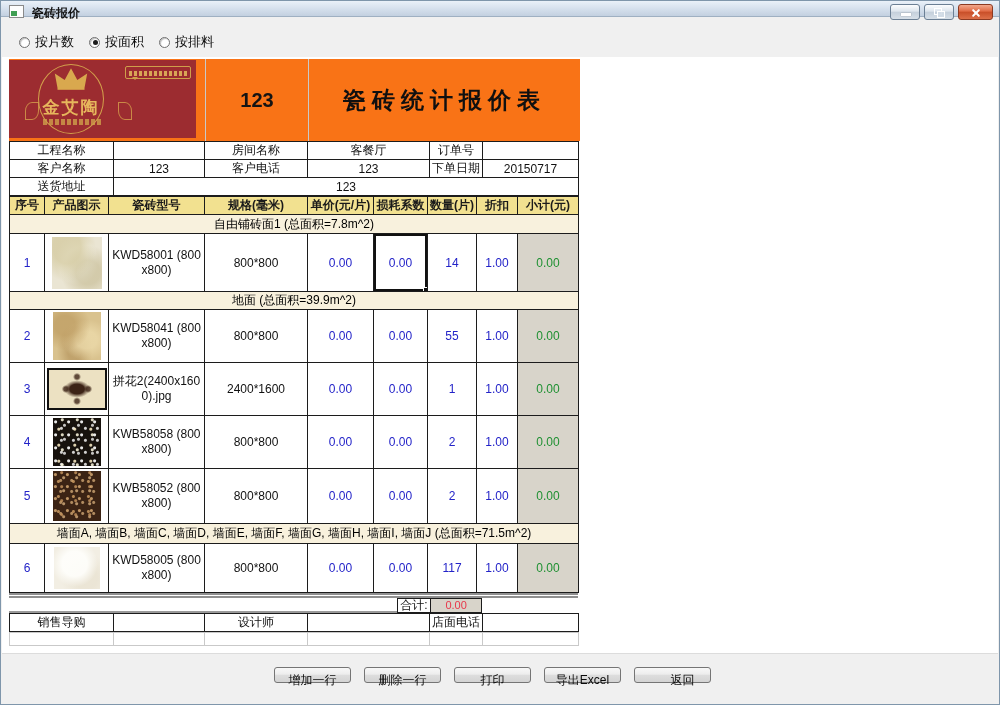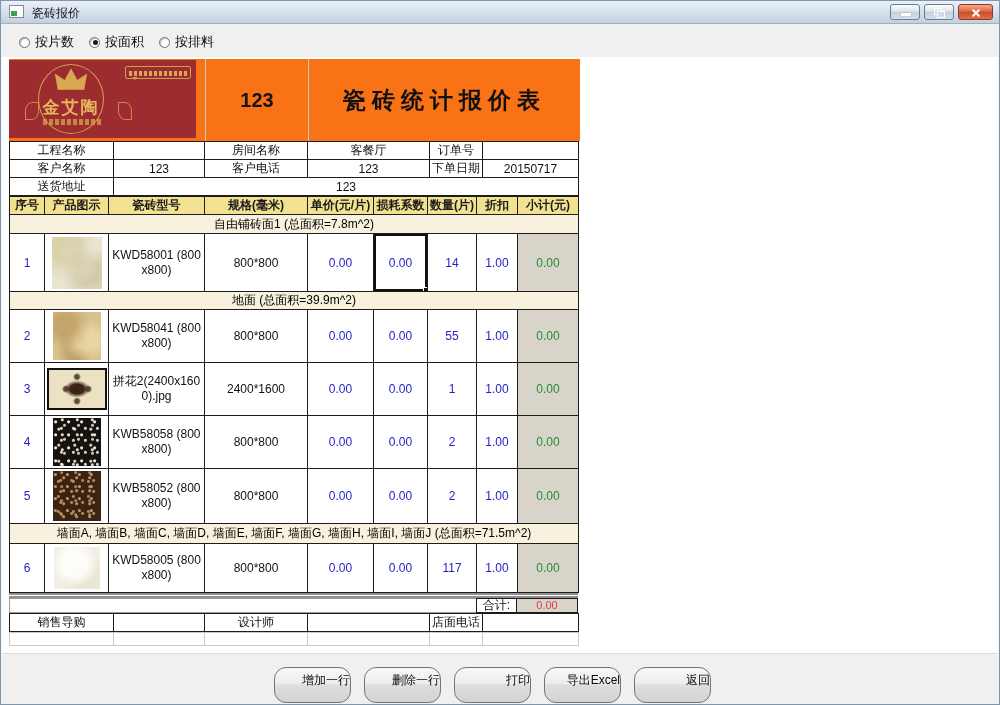--- a/index.html
+++ b/index.html
@@ -1,23 +1,23 @@
 <!DOCTYPE html>
 <html><head>
 <meta charset="utf-8">
 <style>
   * { box-sizing: border-box; margin: 0; padding: 0; }
   body { margin:0; background:#555; font-family:"Liberation Sans","DejaVu Sans",sans-serif; }
   .window { position:relative; width:1000px; height:705px; background:#f0f0f0;
             border:1px solid #7f96ab; overflow:hidden; }
 
   
-  .titlebar { position:absolute; top:0; left:0; right:0; height:23px;
+  .titlebar { position:absolute; top:0; left:0; right:0; height:16px;
               background:linear-gradient(#eaf1f9,#d4dfec 55%,#c3d0e0);
-              border-bottom:1px solid #9fb0c2; }
+              border-bottom:1px solid #9fb0c2;font-weight:bold; }
   .title-icon { position:absolute; left:8px; top:4px; width:15px; height:13px;
                 background:#fdfdfd; border:1px solid #8a8a8a; }
   .title-icon::after { content:""; position:absolute; left:1px; bottom:1px; width:6px; height:5px; background:#3f9e52; }
   .title-text { position:absolute; left:31px; top:4px; font-size:12px; color:#151515; }
   .winbtns { position:absolute; right:6px; top:3px; display:flex; gap:4px; }
   .winbtn { position:relative; width:30px; height:16px; border-radius:3px; border:1px solid #6b7f94;
             background:linear-gradient(#fcfdfe,#dde5ed 45%,#c4cfdb 50%,#d7e0e8); cursor:default; }
   .winbtn.close { width:35px; background:linear-gradient(#f2a88d,#e06a44 45%,#c84e28 50%,#dd7049);
                   border-color:#8c3a22; }
   .g-min { position:absolute; left:10px; top:8px; width:10px; height:3px; background:#fff;
@@ -116,34 +116,34 @@
                        radial-gradient(circle at 70% 86%, rgba(226,184,128,.7) 0 1px, transparent 2px);
       background-size:12px 12px,14px 14px,13px 13px,15px 15px,11px 11px; }
   .tile-cream { width:46px; height:42px; background:#f2eee3;
       background-image:radial-gradient(ellipse at 45% 40%, rgba(255,255,252,.9) 0 35%, transparent 65%),
                        radial-gradient(ellipse at 70% 75%, rgba(228,220,200,.5) 0 25%, transparent 55%); }
   .img-selected { outline:2px solid #111; }
 
   
   .dbl-line { width:569px; height:5px;
               background:linear-gradient(to bottom,#8f8f8f 0 2px,#ffffff 2px 3px,#8f8f8f 3px 5px); }
-  .totals { display:flex; width:569px; height:15px; }
+  .totals { display:flex; width:473px; height:15px;align-items:flex-end; }
   .tot-spacer { width:467px; border:1px solid #9a9a9a; border-right:none; background:#fff; }
   .tot-label { width:41px; border:1px solid #1c1c1c; font-size:12px; line-height:13px; text-align:center; background:#fff; }
   .tot-value { width:61px; border:1px solid #1c1c1c; border-left:none; background:#d8d4ca;
                color:#e8374a; font-size:11px; line-height:13px; text-align:center; }
   .footerinfo-table td { height:14px; }
   .faint-table td { border-color:#c9c9c9; height:13px; }
 
   
   .footer { position:absolute; left:1px; right:1px; bottom:1px; height:50px; background:#f0f0f0;
             border-top:1px solid #dcdcdc; }
-  .btn { position:absolute; top:13px; width:77px; height:36px; border:1px solid #757575; border-radius:12px;
+  .btn { position:absolute; top:13px; width:77px; height:16px; border:1px solid #757575; border-radius:3px;
          background:linear-gradient(#f8f8f8,#ededed 45%,#dedede 50%,#d3d3d3);
-         font-size:12px; color:#0a0a0a; text-align:right; line-height:24px; cursor:default; }
+         font-size:12px; color:#0a0a0a; text-align:center; line-height:24px; cursor:default; }
 </style>
 </head>
 <body>
 
 <div class="window">
 
   <div class="titlebar">
     <span class="title-icon"></span>
     <span class="title-text">瓷砖报价</span>
     <div class="winbtns">

